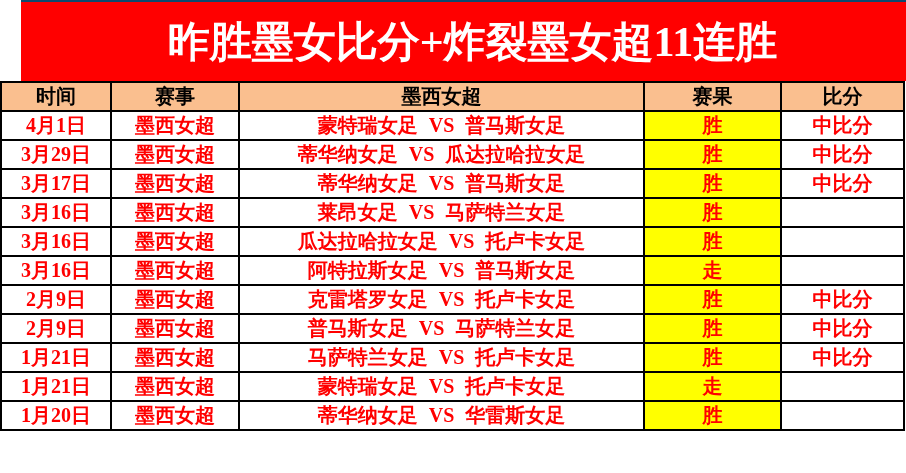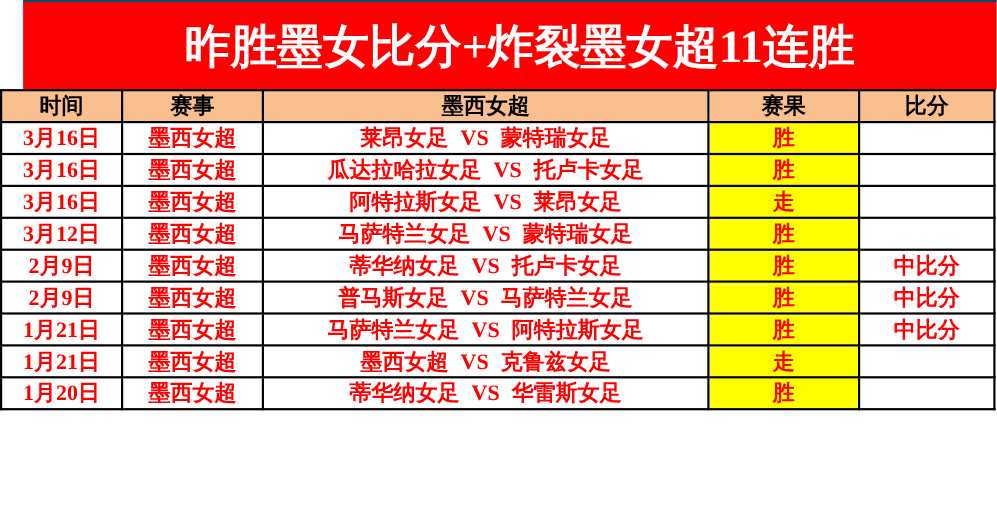--- a/index.html
+++ b/index.html
@@ -81,72 +81,86 @@
       <tr>
         <th>时间</th>
         <th>赛事</th>
         <th>墨西女超</th>
         <th>赛果</th>
         <th>比分</th>
       </tr>
     </thead>
     <tbody>
         <tr>
+          <td class="col-date">4月1日</td>
+          <td class="col-league">墨西女超</td>
+          <td class="col-match">蒙特瑞女足 VS 普马斯女足</td>
+          <td class="col-result">胜</td>
+          <td class="col-score">中比分</td>
+        </tr>
+        <tr>
+          <td class="col-date">3月29日</td>
+          <td class="col-league">墨西女超</td>
+          <td class="col-match">蒂华纳女足 VS 瓜达拉哈拉女足</td>
+          <td class="col-result">胜</td>
+          <td class="col-score">中比分</td>
+        </tr>
+        <tr>
+          <td class="col-date">3月17日</td>
+          <td class="col-league">墨西女超</td>
+          <td class="col-match">蒂华纳女足 VS 普马斯女足</td>
+          <td class="col-result">胜</td>
+          <td class="col-score">中比分</td>
+        </tr>
+        <tr>
           <td class="col-date">3月16日</td>
           <td class="col-league">墨西女超</td>
-          <td class="col-match">莱昂女足 VS 蒙特瑞女足</td>
+          <td class="col-match">莱昂女足 VS 马萨特兰女足</td>
           <td class="col-result">胜</td>
           <td class="col-score"></td>
         </tr>
         <tr>
           <td class="col-date">3月16日</td>
           <td class="col-league">墨西女超</td>
           <td class="col-match">瓜达拉哈拉女足 VS 托卢卡女足</td>
           <td class="col-result">胜</td>
           <td class="col-score"></td>
         </tr>
         <tr>
           <td class="col-date">3月16日</td>
           <td class="col-league">墨西女超</td>
-          <td class="col-match">阿特拉斯女足 VS 莱昂女足</td>
+          <td class="col-match">阿特拉斯女足 VS 普马斯女足</td>
           <td class="col-result">走</td>
-          <td class="col-score"></td>
-        </tr>
-        <tr>
-          <td class="col-date">3月12日</td>
-          <td class="col-league">墨西女超</td>
-          <td class="col-match">马萨特兰女足 VS 蒙特瑞女足</td>
-          <td class="col-result">胜</td>
           <td class="col-score"></td>
         </tr>
         <tr>
           <td class="col-date">2月9日</td>
           <td class="col-league">墨西女超</td>
-          <td class="col-match">蒂华纳女足 VS 托卢卡女足</td>
+          <td class="col-match">克雷塔罗女足 VS 托卢卡女足</td>
           <td class="col-result">胜</td>
           <td class="col-score">中比分</td>
         </tr>
         <tr>
           <td class="col-date">2月9日</td>
           <td class="col-league">墨西女超</td>
           <td class="col-match">普马斯女足 VS 马萨特兰女足</td>
           <td class="col-result">胜</td>
           <td class="col-score">中比分</td>
         </tr>
         <tr>
           <td class="col-date">1月21日</td>
           <td class="col-league">墨西女超</td>
-          <td class="col-match">马萨特兰女足 VS 阿特拉斯女足</td>
+          <td class="col-match">马萨特兰女足 VS 托卢卡女足</td>
           <td class="col-result">胜</td>
           <td class="col-score">中比分</td>
         </tr>
         <tr>
           <td class="col-date">1月21日</td>
           <td class="col-league">墨西女超</td>
-          <td class="col-match">墨西女超 VS 克鲁兹女足</td>
+          <td class="col-match">蒙特瑞女足 VS 托卢卡女足</td>
           <td class="col-result">走</td>
           <td class="col-score"></td>
         </tr>
         <tr>
           <td class="col-date">1月20日</td>
           <td class="col-league">墨西女超</td>
           <td class="col-match">蒂华纳女足 VS 华雷斯女足</td>
           <td class="col-result">胜</td>
           <td class="col-score"></td>
         </tr>

